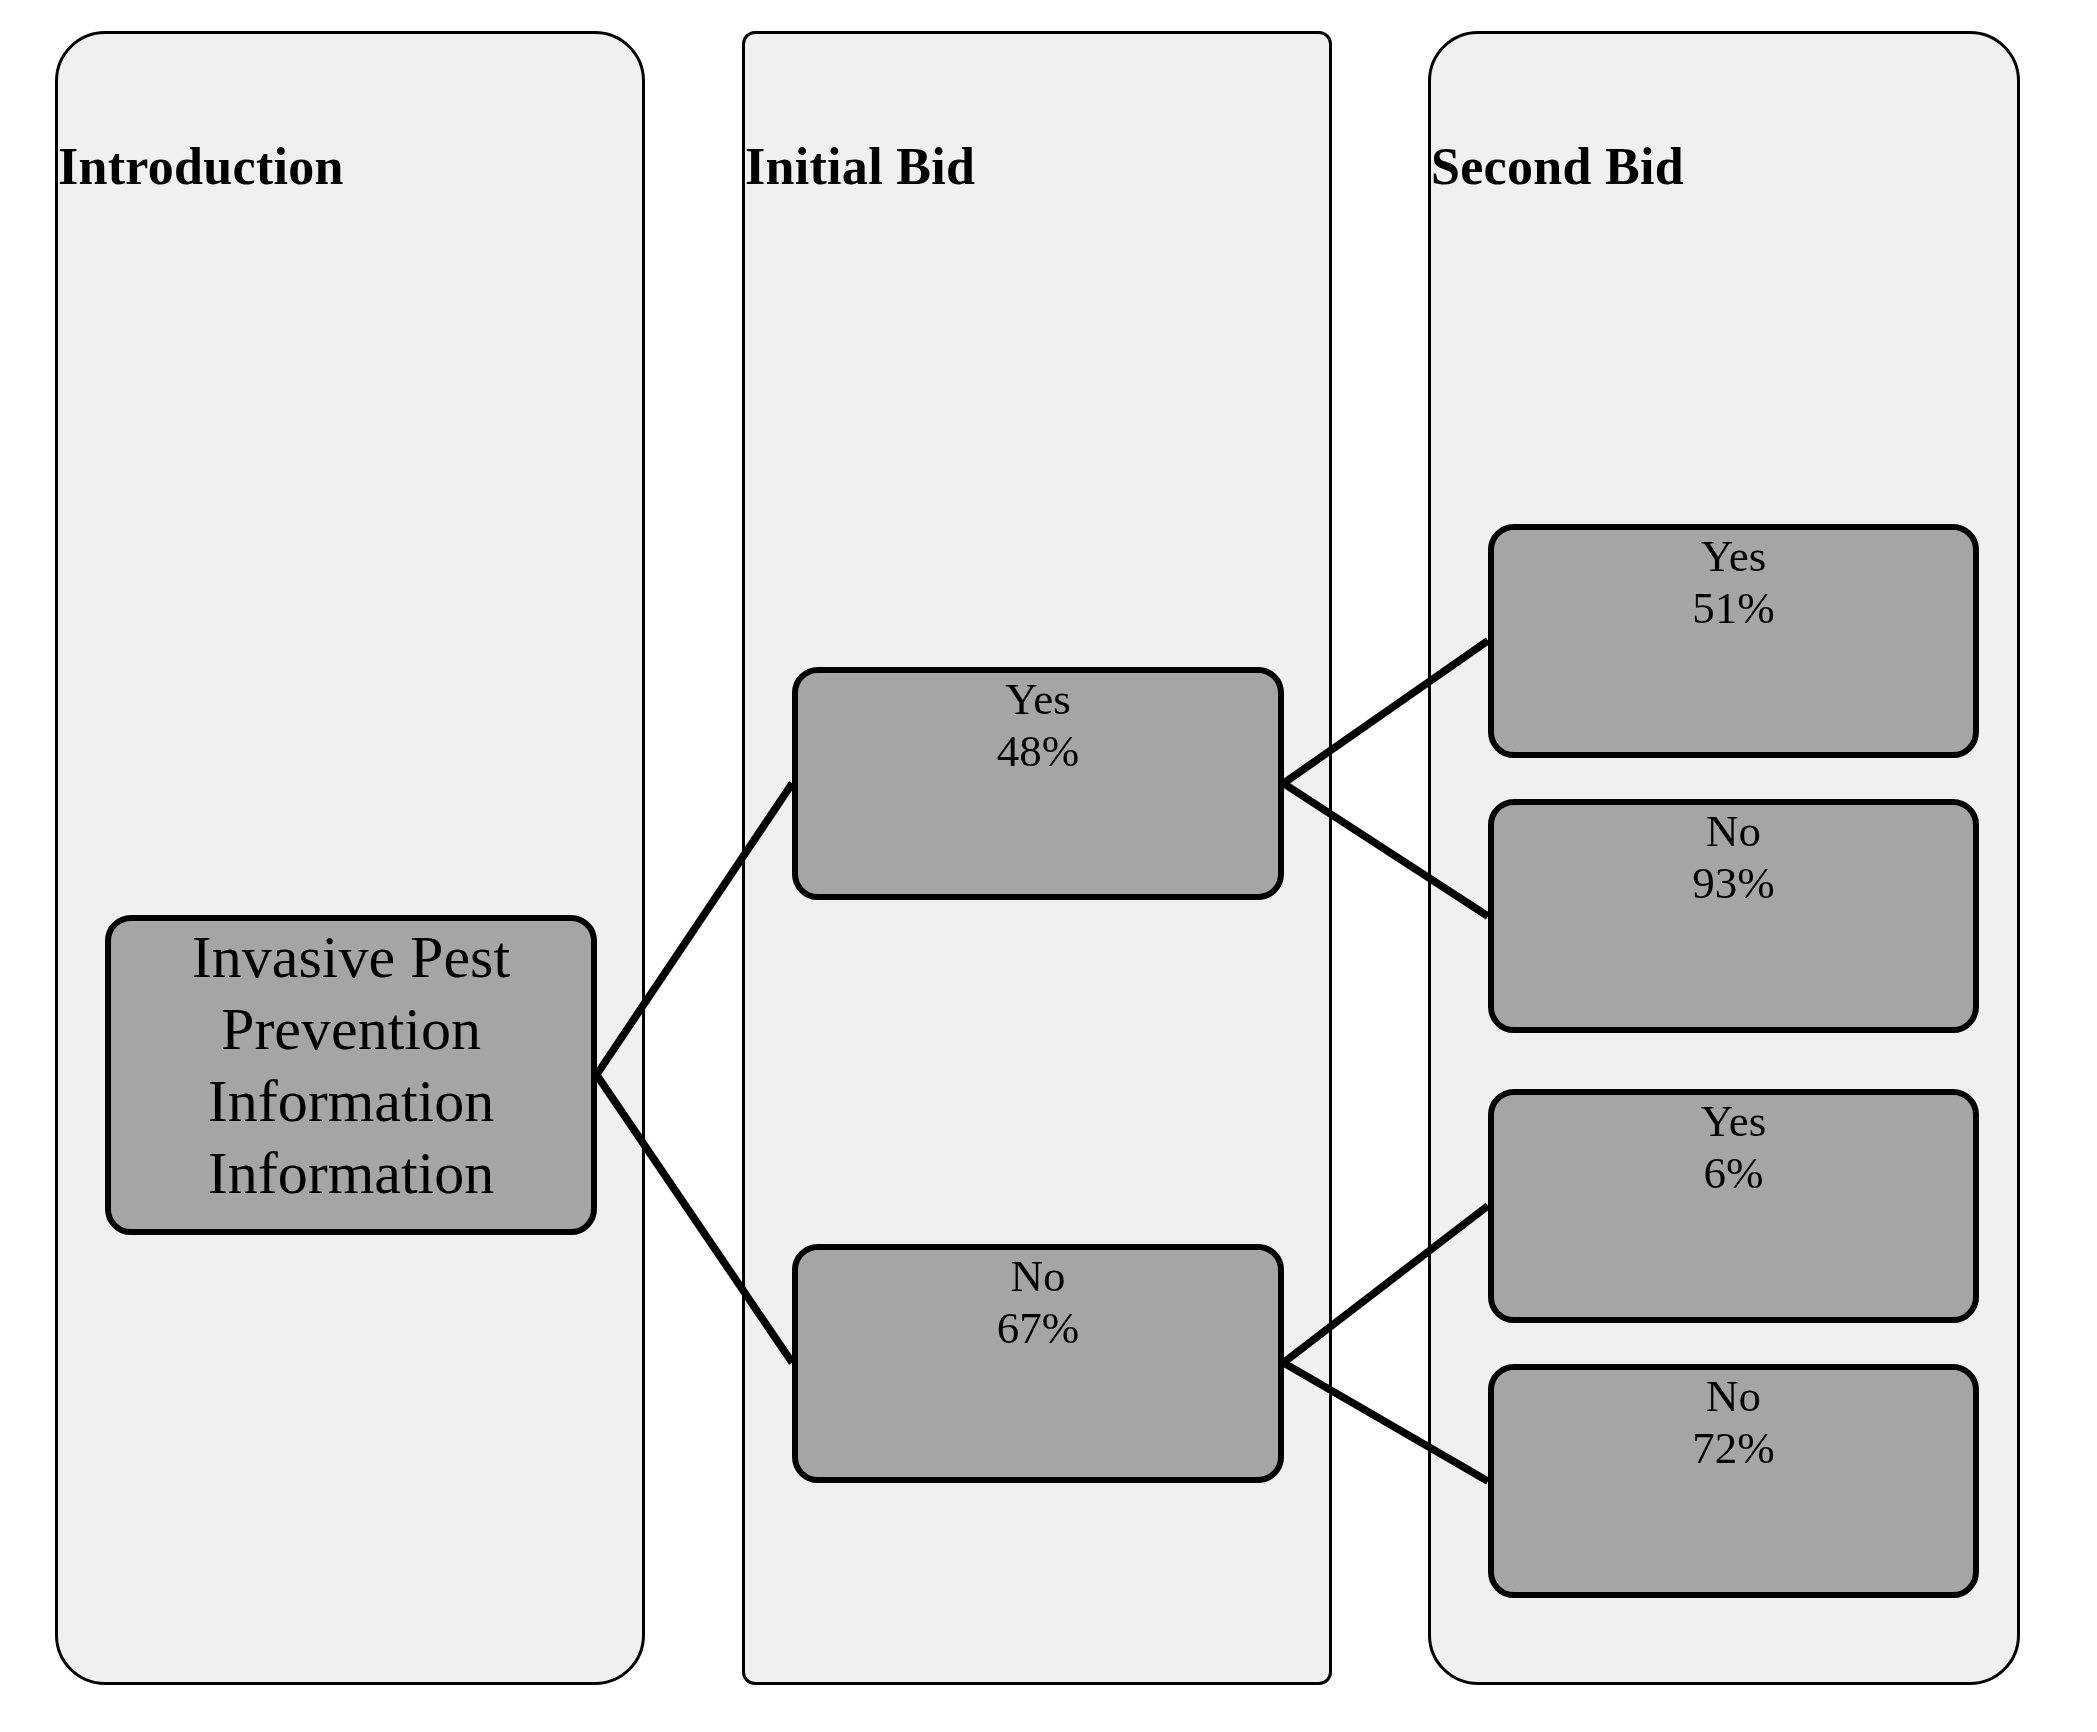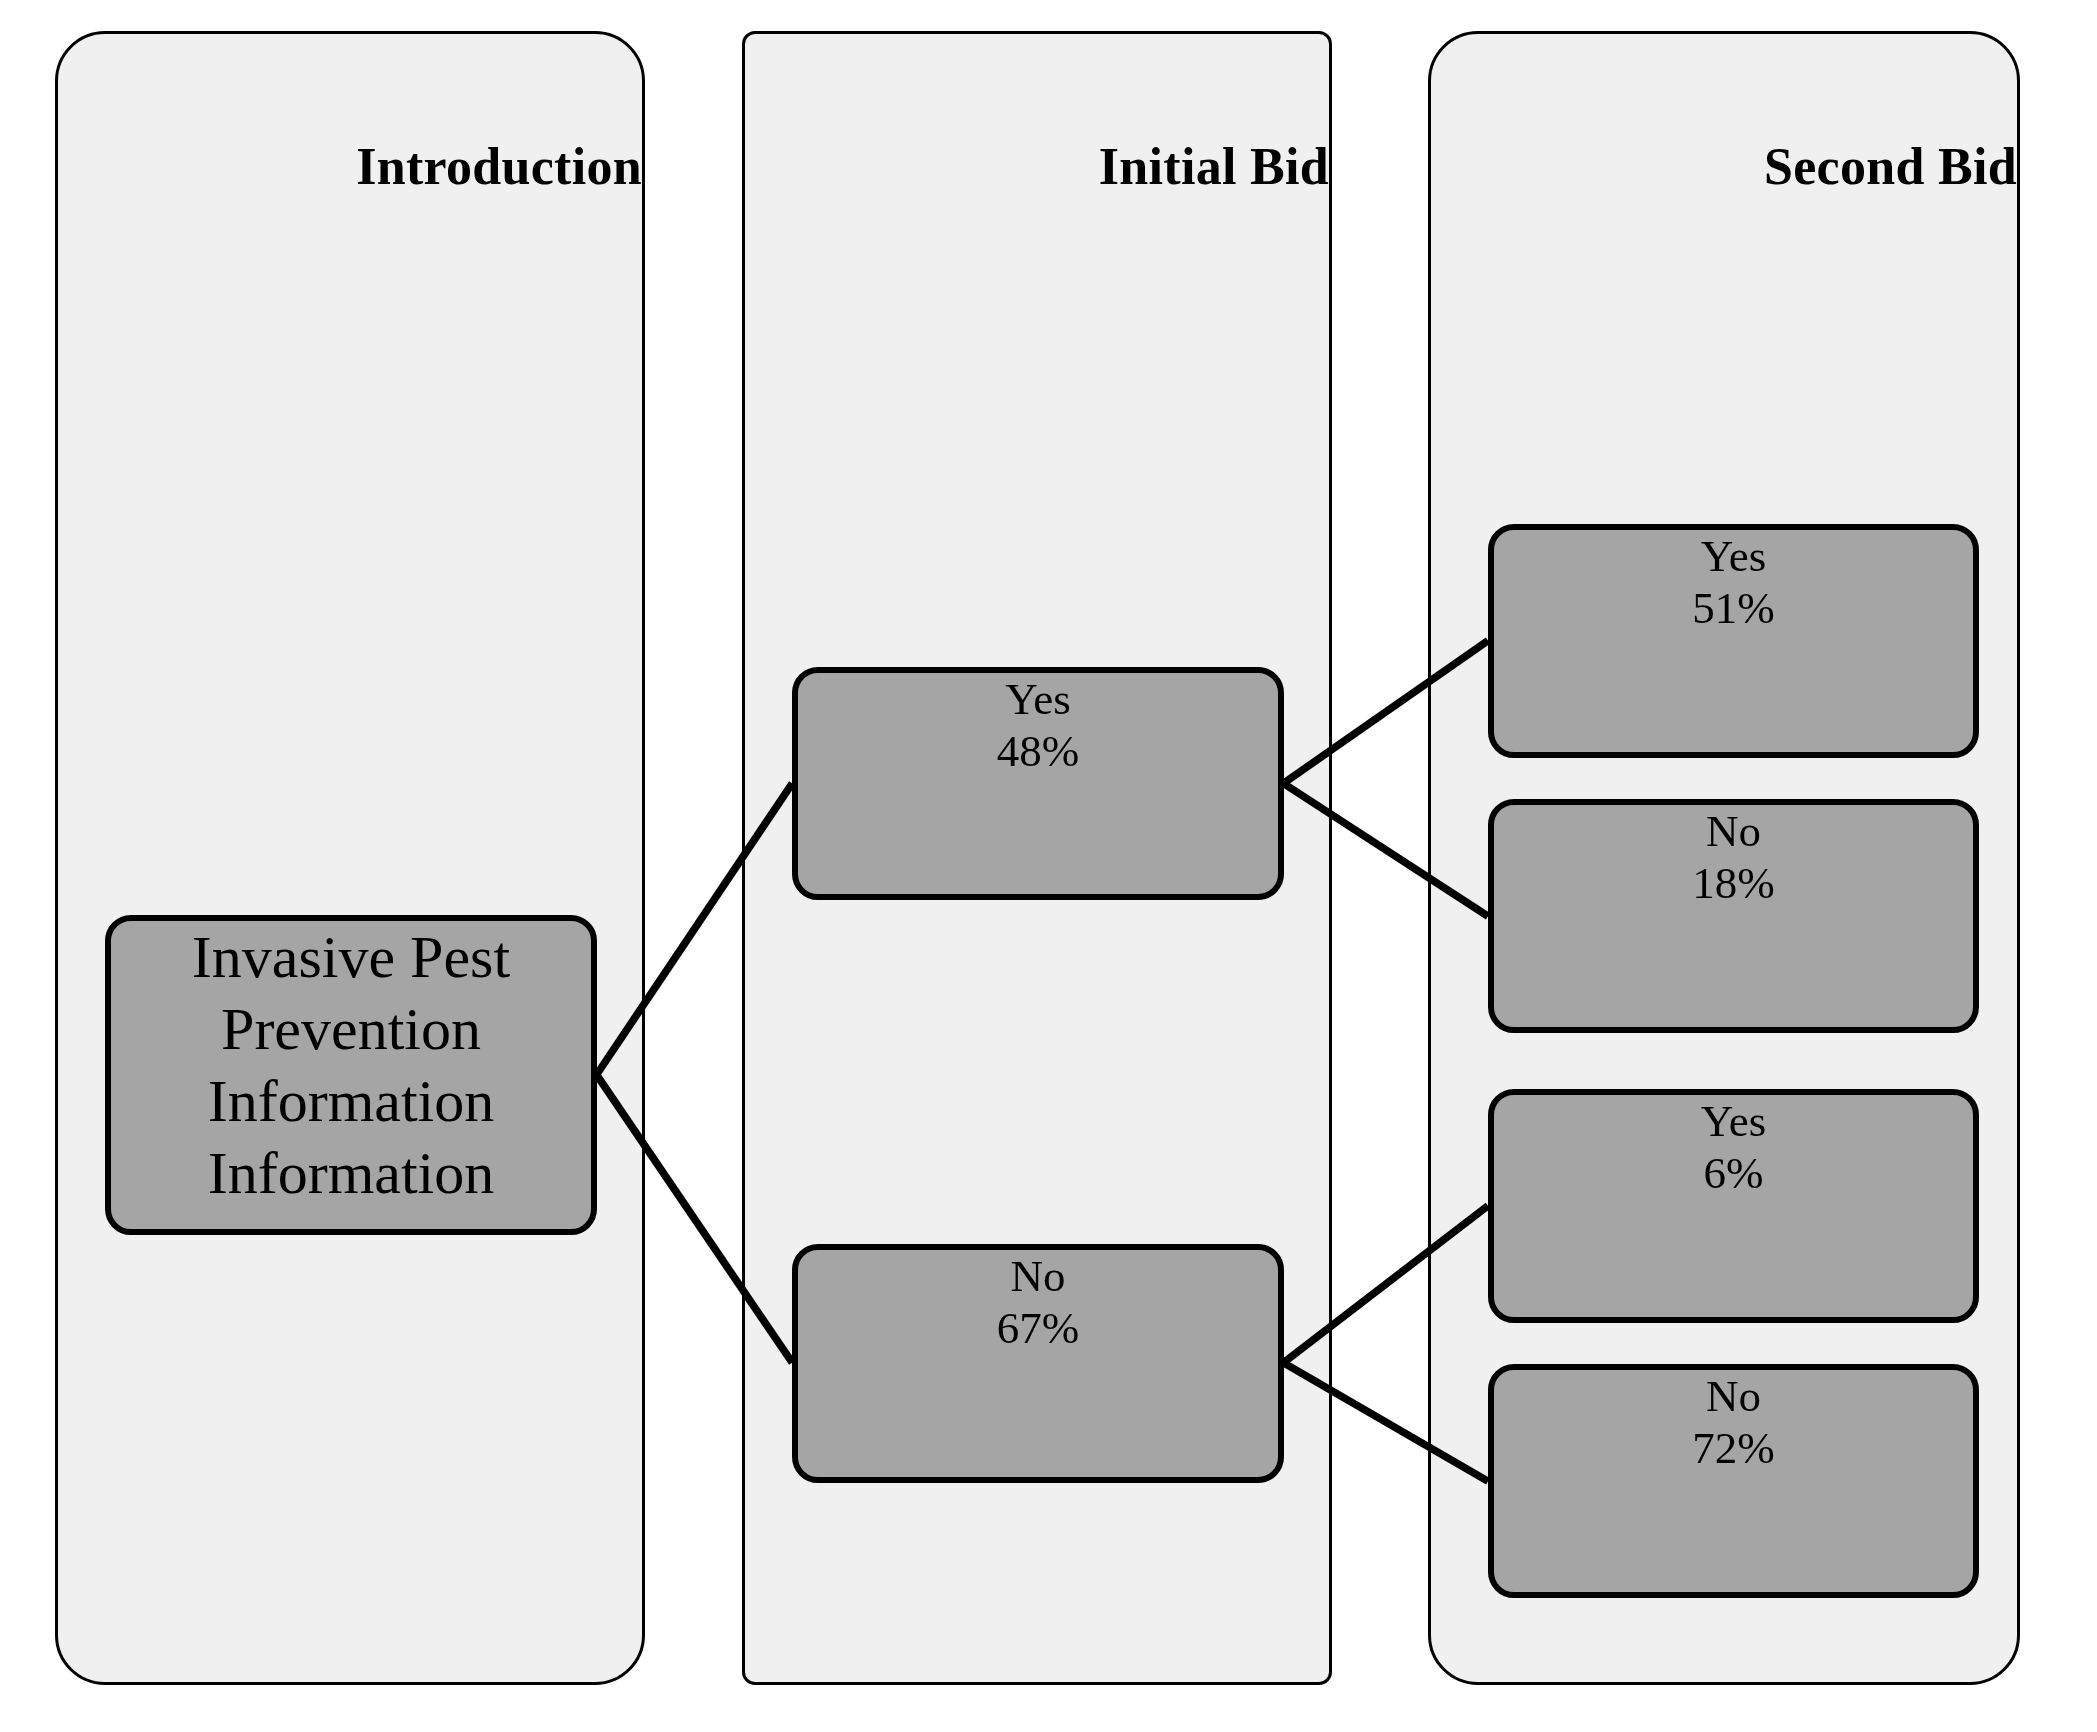--- a/index.html
+++ b/index.html
@@ -27,21 +27,21 @@
   }
   #panel-intro   { left: 55px;   top: 31px; width: 590px; height: 1654px; }
   #panel-initial { left: 742px; top: 31px; width: 590px; height: 1654px; border-radius: 13px; }
   #panel-second  { left: 1428px; top: 31px; width: 592px; height: 1654px; }
 
   .panel-title {
     position: absolute;
     top: 107px;
     left: 0;
     width: 100%;
-    text-align: right;
+    text-align: left;
     font-size: 52px;
     font-weight: bold;
     color: #000000;
     letter-spacing: 0.3px;
     line-height: 1.0;
   }
 
   
   #links {
     position: absolute;
@@ -137,21 +137,21 @@
     <span class="line">67%</span>
   </div>
 
   <div class="node" id="node-bid2-yes-yes">
     <span class="line">Yes</span>
     <span class="line">51%</span>
   </div>
 
   <div class="node" id="node-bid2-yes-no">
     <span class="line">No</span>
-    <span class="line">18%</span>
+    <span class="line">93%</span>
   </div>
 
   <div class="node" id="node-bid2-no-yes">
     <span class="line">Yes</span>
     <span class="line">6%</span>
   </div>
 
   <div class="node" id="node-bid2-no-no">
     <span class="line">No</span>
     <span class="line">72%</span>

